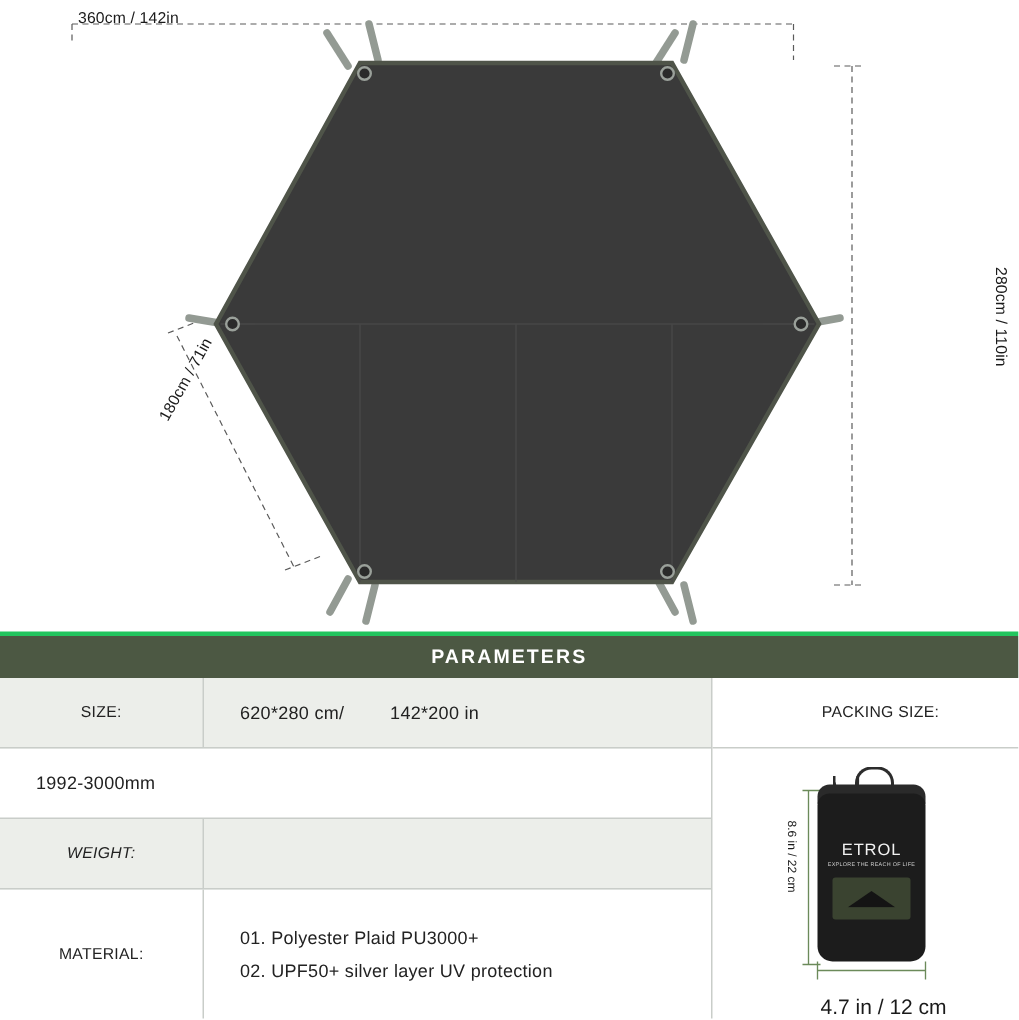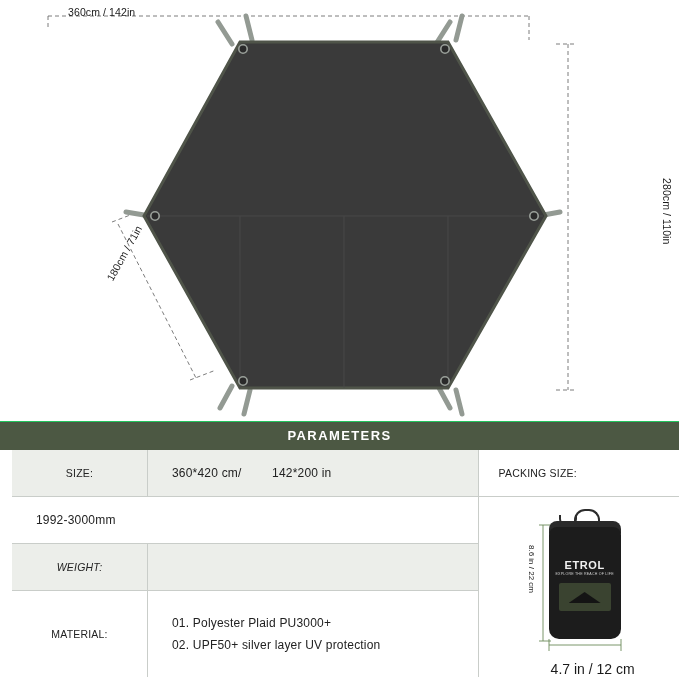--- a/index.html
+++ b/index.html
@@ -33,21 +33,21 @@
     top: 0;
   }
   .dim-label {
     position: absolute;
     font-size: 10.5px;
     color: #1a1a1a;
     white-space: nowrap;
     letter-spacing: 0.1px;
   }
   .dim-top {
-    left: 68px;
+    left: 52px;
     top: 6px;
   }
   .dim-right {
     right: 6px;
     top: 178px;
     writing-mode: vertical-rl;
     text-orientation: mixed;
   }
   .dim-left {
     left: 104px;
@@ -55,39 +55,38 @@
     transform: rotate(-61deg);
     transform-origin: left top;
   }
 
   
   .params {
     position: absolute;
     left: 0;
     top: 421px;
     width: 679px;
-    border-top: 1px solid #22c55e;
+    border-top: 3px solid #22c55e;
   }
   .params-header {
     background: #4c5843;
     color: #ffffff;
     text-align: center;
     font-size: 13px;
     font-weight: bold;
     letter-spacing: 1.4px;
     padding: 6px 0 7px 0;
   }
   .tbl {
     display: flex;
     width: 679px;
   }
   .tbl-left {
     width: 474px;
     border-right: 1px solid #c9cdc9;
-    margin-left: 12px;
   }
   .tbl-right {
     width: 204px;
     position: relative;
   }
   .row {
     display: flex;
     align-items: stretch;
     border-bottom: 1px solid #c9cdc9;
   }
@@ -124,20 +123,21 @@
   .r3 { height: 46px; font-style: italic; }
   .r4 { height: 86px; }
   .cell-val .line {
     line-height: 1.85;
   }
   .sz-sep {
     display: inline-block;
     width: 34px;
   }
   .packing-title {
+    text-align: center;
     font-size: 10.5px;
     height: 46px;
     line-height: 46px;
     border-bottom: 1px solid #c9cdc9;
     letter-spacing: 0.2px;
     padding-left: 20px;
   }
   .packing-body {
     position: relative;
     height: 178px;
@@ -192,21 +192,21 @@
   .bag-label {
     position: absolute;
     left: 30px;
     top: 52px;
     width: 60px;
     text-align: center;
     color: #f2f2f2;
   }
   .bag-brand {
     font-size: 11px;
-    font-weight: bold;
+    font-weight: normal;
     letter-spacing: 0.6px;
   }
   .bag-tag {
     font-size: 3.6px;
     letter-spacing: 0.2px;
     margin-top: 1px;
     color: #cfcfcf;
   }
   .bag-art {
     position: absolute;
@@ -313,21 +313,21 @@
     <div class="params-header">PARAMETERS</div>
 
     <div class="tbl">
 
       <div class="tbl-left">
 
         <div class="row alt r1">
           <div class="cell-key">SIZE:</div>
           <div class="cell-val">
             <div class="line">
-              <span>360*420 cm</span><span class="sz-sep">/</span><span>142*200 in</span>
+              <span>620*280 cm</span><span class="sz-sep">/</span><span>142*200 in</span>
             </div>
           </div>
         </div>
 
         <div class="row r2">
           <div class="cell-val">
             <div class="line">1992-3000mm</div>
           </div>
         </div>
 

